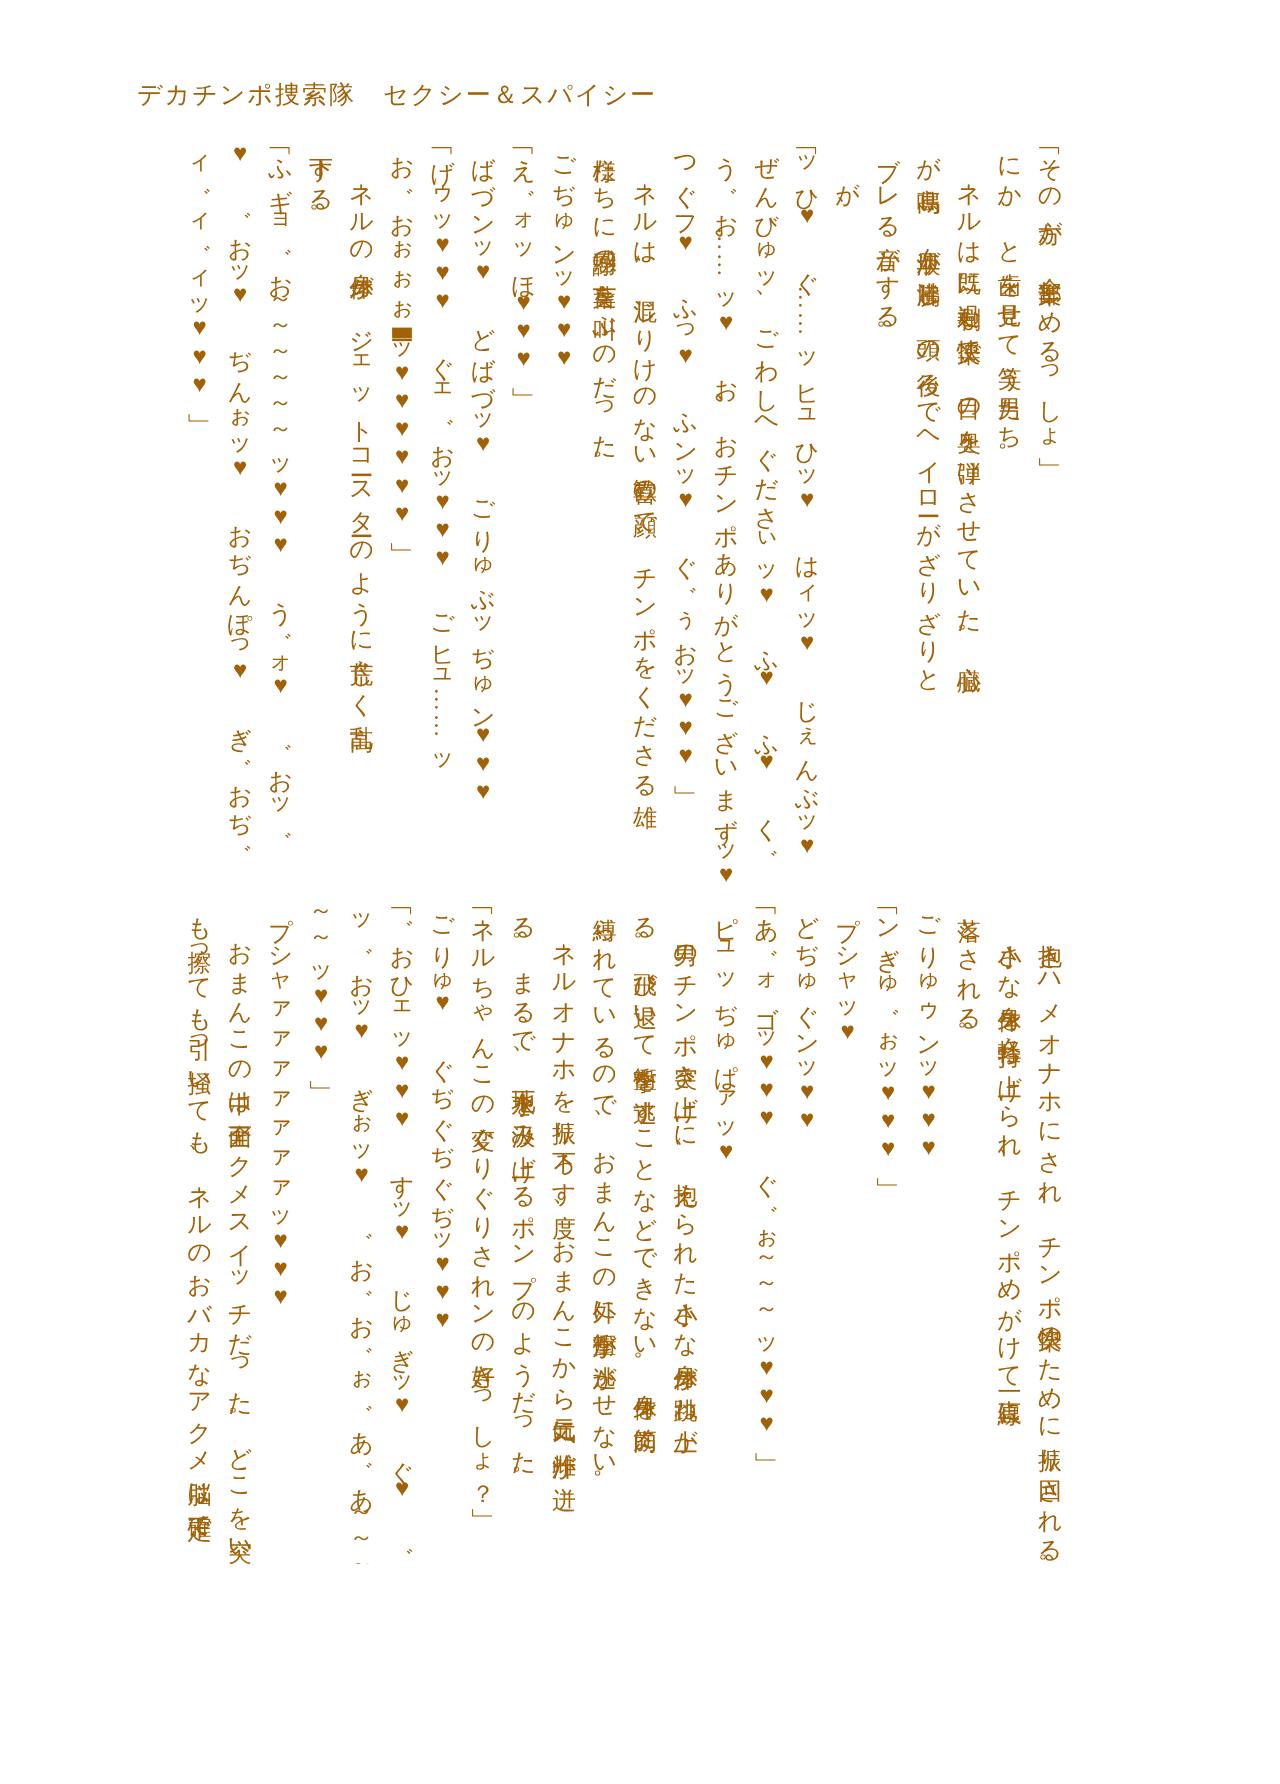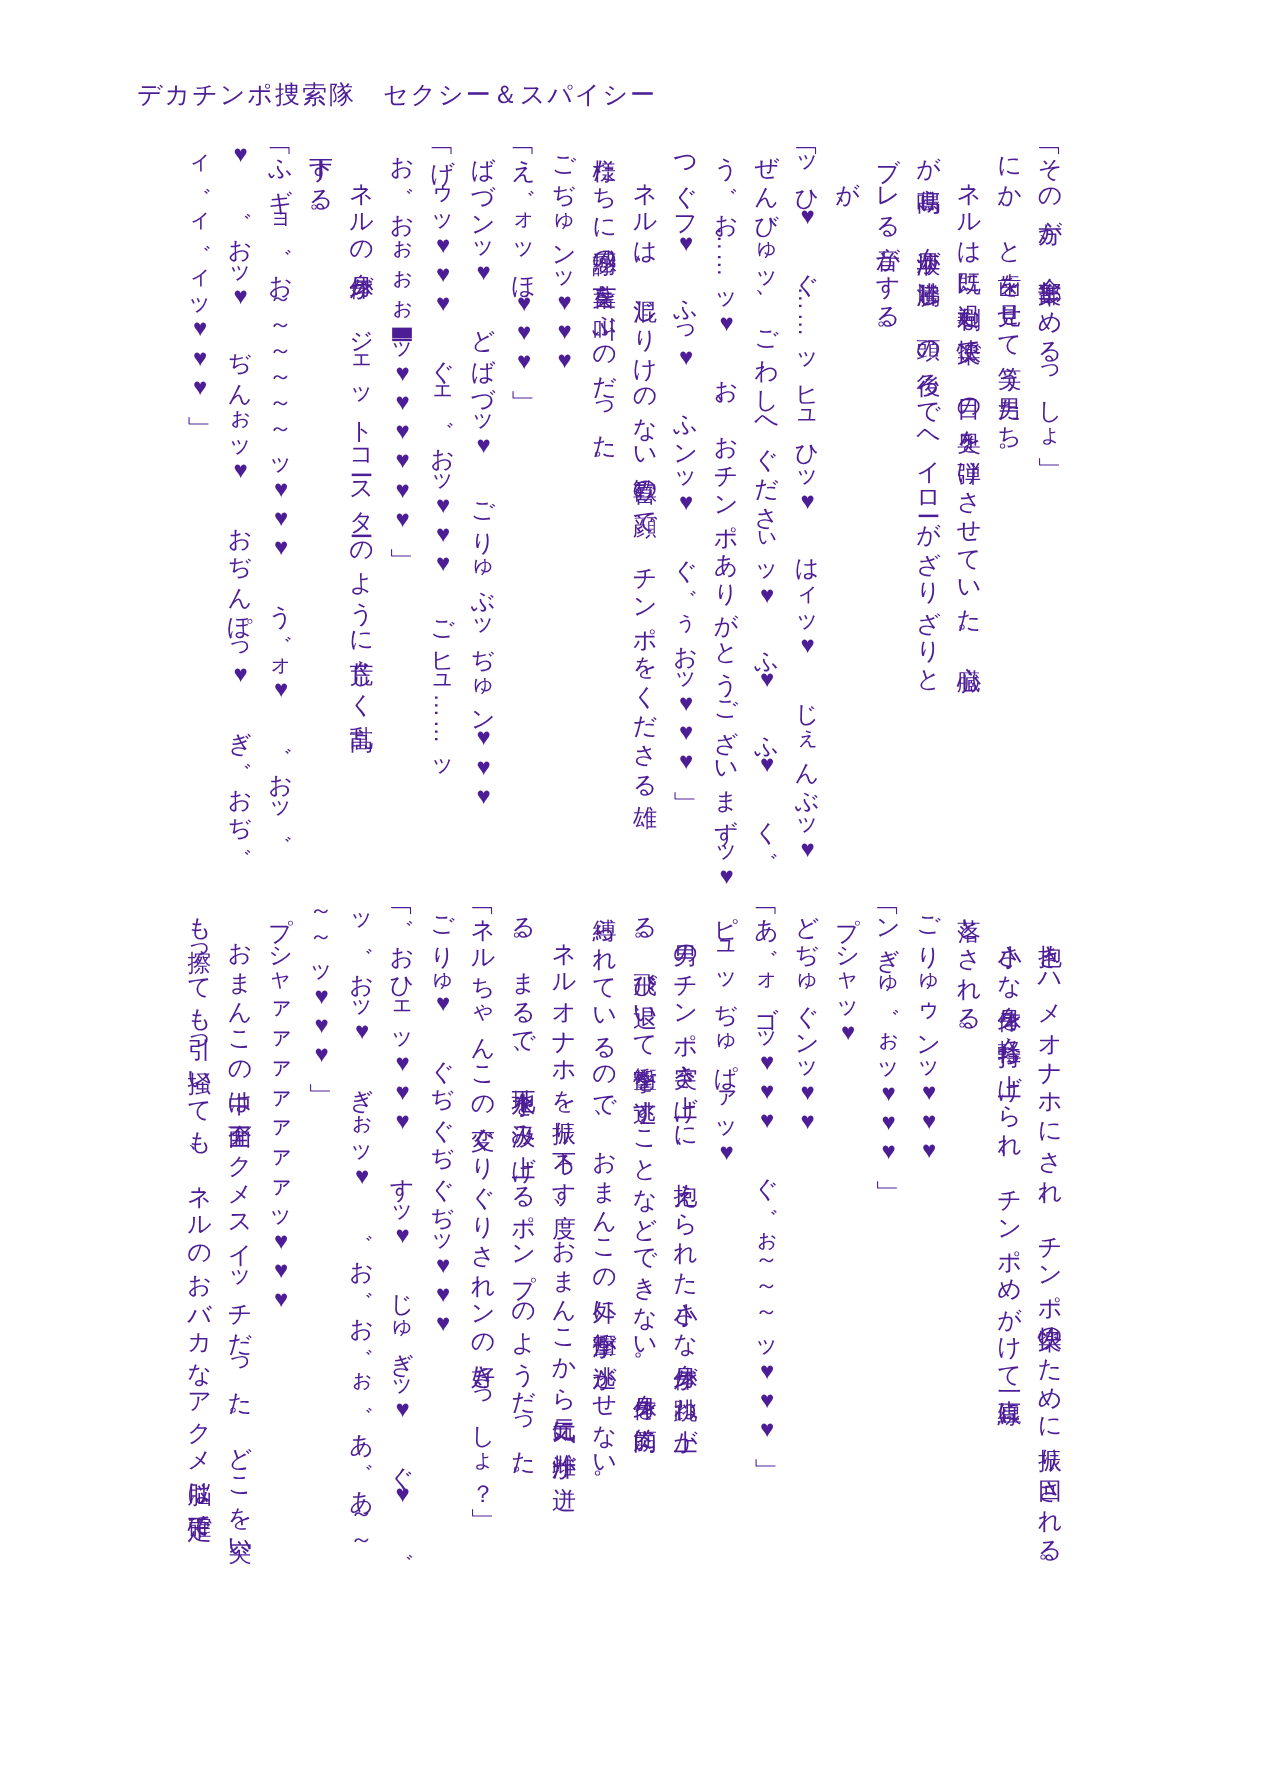--- a/index.html
+++ b/index.html
@@ -5,22 +5,22 @@
   html, body {
     margin: 0;
     padding: 0;
     background: #ffffff;
   }
   #page {
     position: relative;
     width: 1280px;
     height: 1564px;
     background: #ffffff;
-    color: #4c1d95;
-    font-family: Liberation Sans, sans-serif;
+    color: #a16207;
+    font-family: Liberation Serif, serif;
     overflow: hidden;
   }
   
   #running-head {
     position: absolute;
     left: 137px;
     top: 78px;
     font-size: 25px;
     letter-spacing: 2px;
     white-space: pre;

